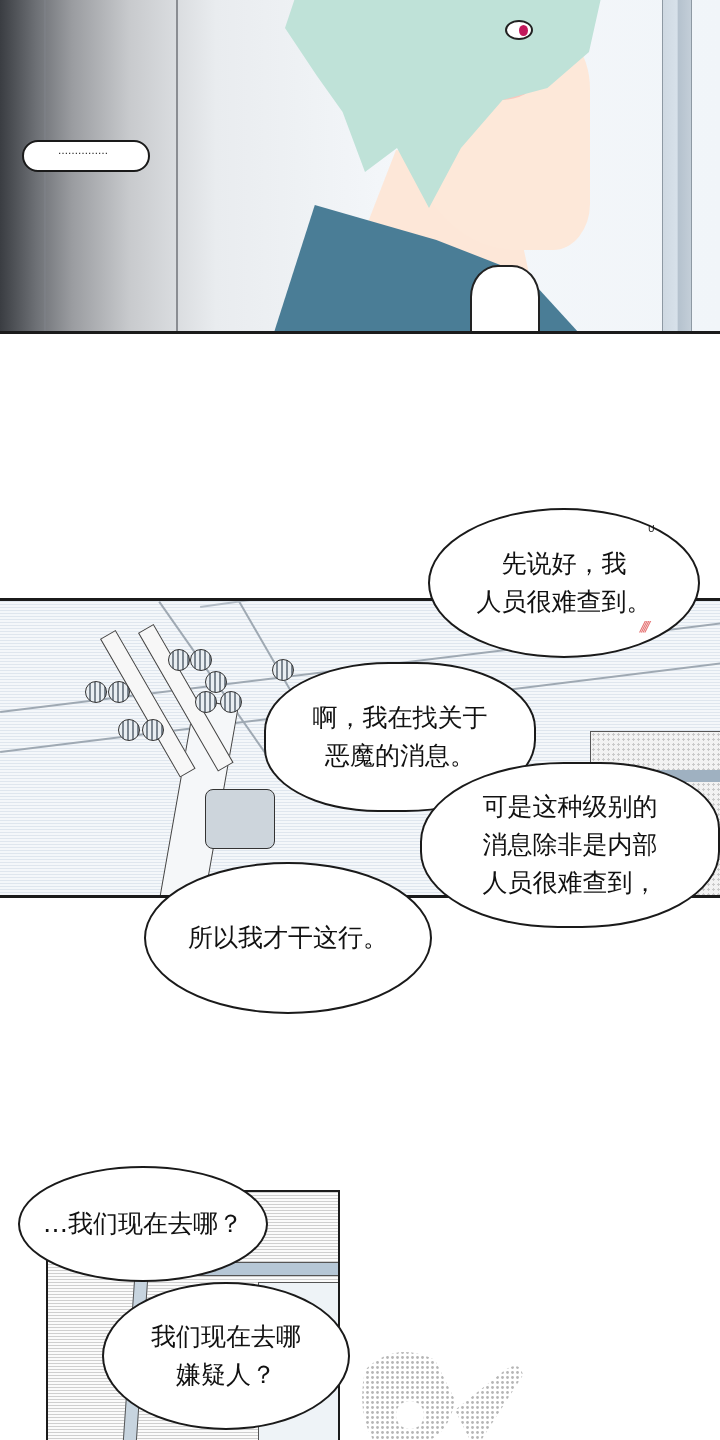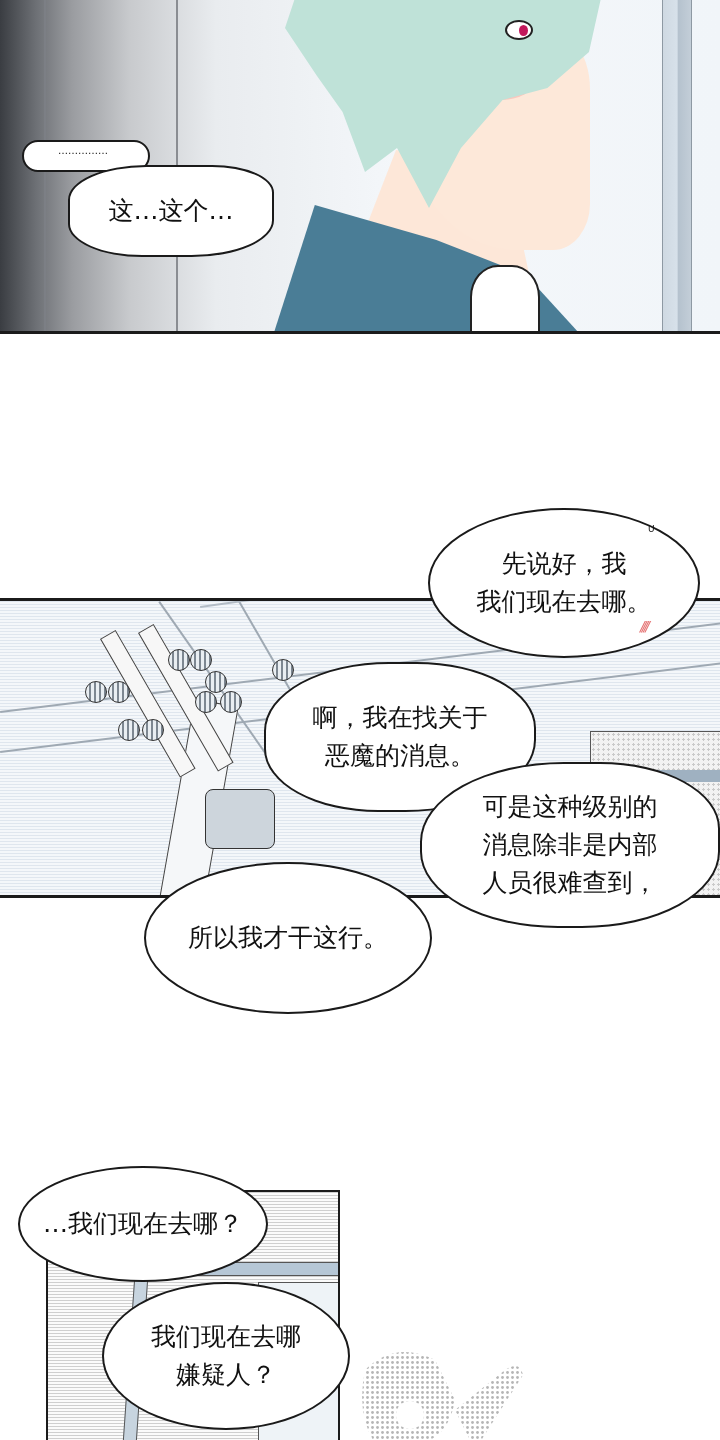--- a/index.html
+++ b/index.html
@@ -73,28 +73,25 @@
   <div class="char-face"></div>
   <div class="char-blush"></div>
   <div class="char-hair"></div>
   <div class="char-eye"></div>
   <div class="char-shirt"></div>
   <div class="char-collar-white"></div>
 
   <div class="bubble" style="left:22px; top:140px; width:128px; height:32px; border-radius:16px; font-size:10px; line-height:12px; align-items:flex-start; justify-content:flex-start; padding:3px 0 0 34px;">
     <span class="bubble-text">……………</span>
   </div>
-  <div class="bubble" style="left:68px; top:165px; width:206px; height:92px; border-radius:38% 30% 40% 36%;">
-    <span class="bubble-text">这…这个…</span>
-  </div>
 </div>
 
 <div class="bubble" style="left:428px; top:508px; width:272px; height:150px; border-radius:50%; z-index:3;">
   <span class="bubble-text">先说好，我
-我们现在去哪。</span>
+人员很难查到。</span>
 </div>
 <span style="position:absolute; left:648px; top:524px; font-size:9px; z-index:4;">U</span>
 <span style="position:absolute; left:640px; top:618px; font-size:14px; color:#e57373; font-style:italic; letter-spacing:-3px; z-index:4;">////</span>
 
 <div class="panel" id="panel-2">
   <div class="wire" style="left:0; top:110px; width:760px; transform:rotate(-7deg);"></div>
   <div class="wire" style="left:0; top:150px; width:760px; transform:rotate(-7deg);"></div>
   <div class="wire" style="left:160px; top:0; width:200px; transform:rotate(55deg);"></div>
   <div class="wire" style="left:240px; top:0; width:120px; transform:rotate(60deg);"></div>
   <div class="wire" style="left:200px; top:5px; width:500px; transform:rotate(-8deg); background:#b3bcc5;"></div>

